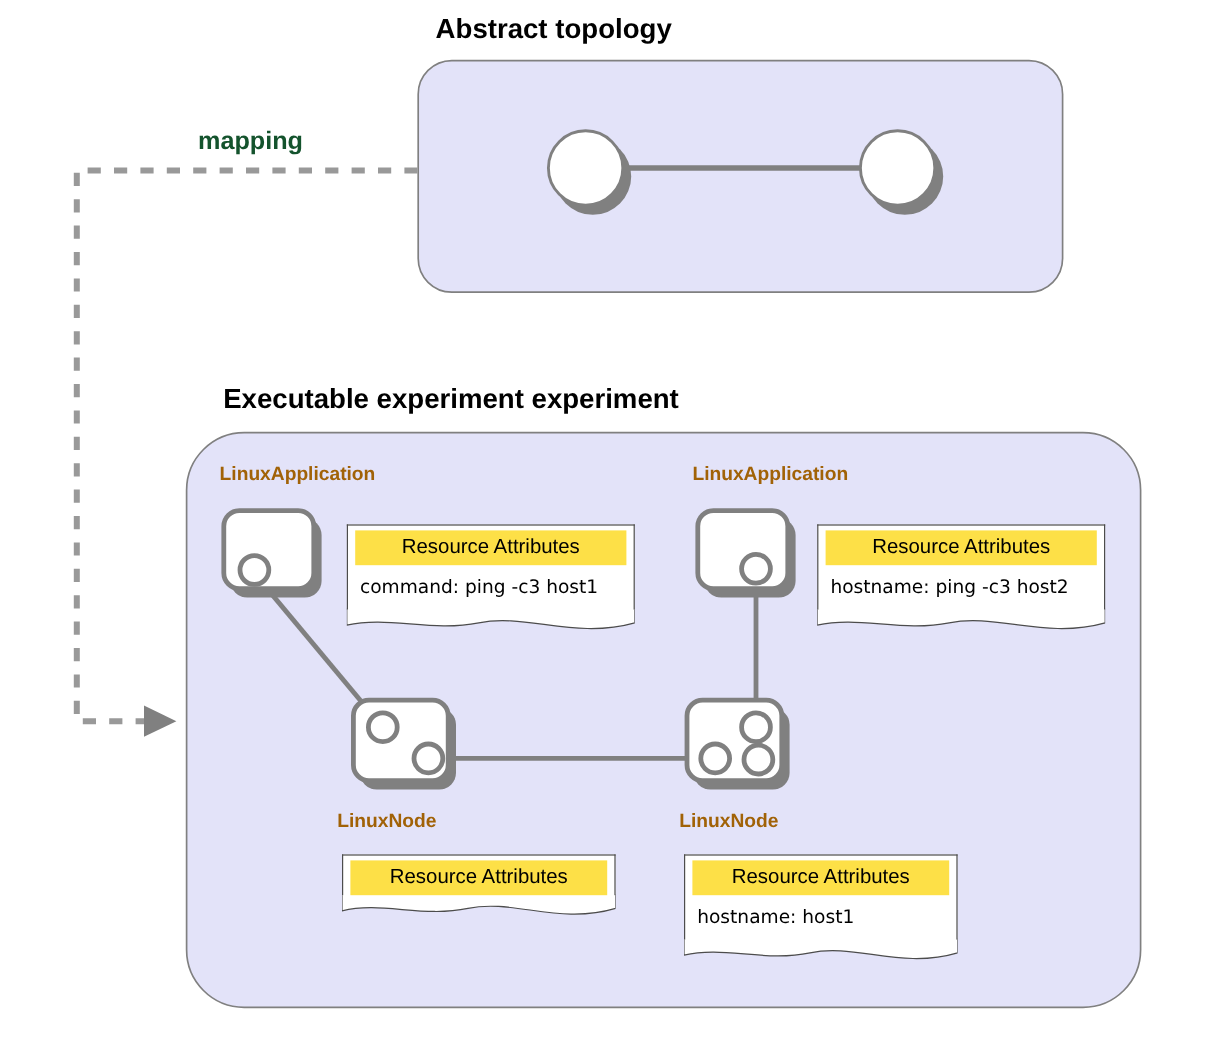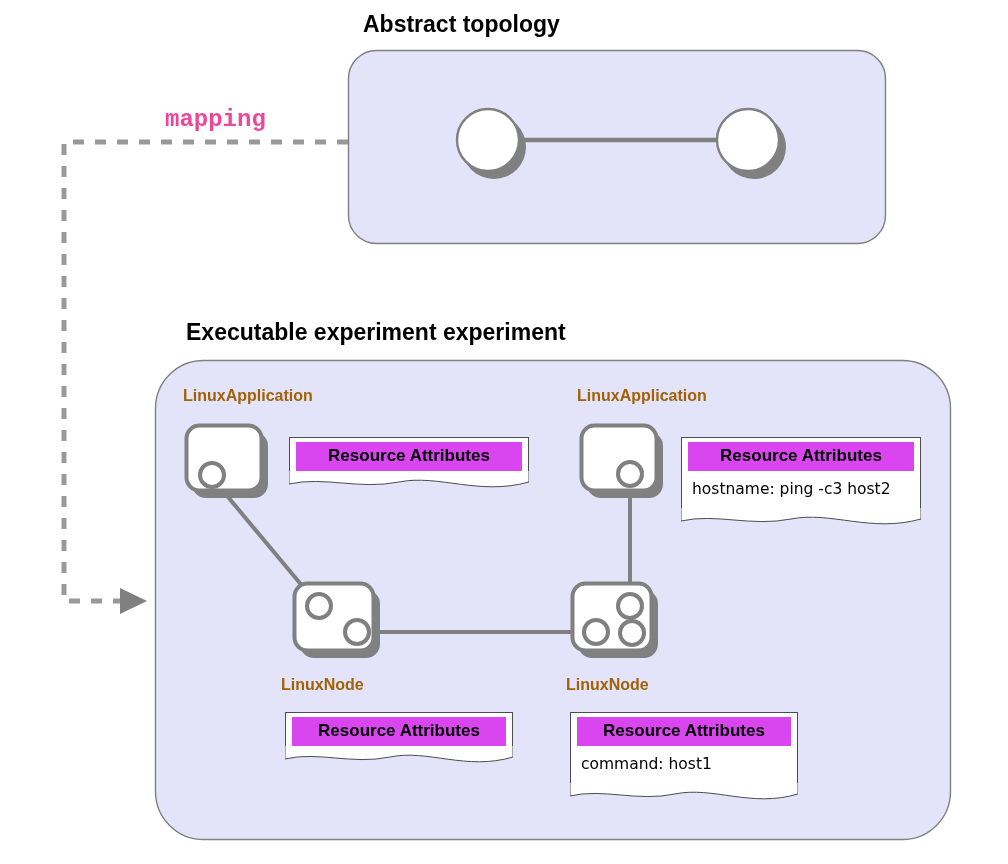--- a/index.html
+++ b/index.html
@@ -39,24 +39,24 @@
     position: absolute;
     font-family: "Liberation Sans", sans-serif;
     font-weight: bold;
     font-size: 23px;
     color: #000000;
     white-space: nowrap;
     letter-spacing: 0px;
   }
   .mapping-label {
     position: absolute;
-    font-family: Liberation Mono, monospace;
+    font-family: Liberation Sans, sans-serif;
     font-weight: bold;
-    font-size: 24px;
-    color: #ec4899;
+    font-size: 21px;
+    color: #14532d;
     white-space: nowrap;
   }
   .elem-label {
     position: absolute;
     font-family: "Liberation Sans", sans-serif;
     font-weight: bold;
     font-size: 16px;
     color: #a16207;
     white-space: nowrap;
   }
@@ -66,23 +66,23 @@
     position: absolute;
   }
   .note-body {
     position: relative;
     background: #ffffff;
     border: 1px solid #4c4c4c;
     border-bottom: none;
     box-sizing: border-box;
   }
   .note-head {
-    background: #d946ef;
-    font-family: "Liberation Sans", sans-serif;
-    font-weight: bold;
+    background: #fde047;
+    font-family: "Liberation Sans", sans-serif;
+    font-weight: normal;
     font-size: 17px;
     color: #000000;
     text-align: center;
     padding: 4px 0 5px 0;
     margin: 4px 6px 0 6px;
     white-space: nowrap;
   }
   .note-text {
     font-family: "DejaVu Sans", sans-serif;
     font-size: 15.5px;
@@ -168,20 +168,21 @@
 
     <div class="mapping-label" style="left:165px; top:106px;">mapping</div>
 
     <div class="diagram-title" style="left:186px; top:319px;">Executable experiment experiment</div>
 
     <div class="elem-label" style="left:183px; top:387px;">LinuxApplication</div>
 
     <div class="note" style="left:289px; top:437px; width:240px;">
       <div class="note-body">
         <div class="note-head">Resource Attributes</div>
+        <div class="note-text">command: ping -c3 host1</div>
       </div>
       <svg class="note-wave" width="240" height="26" viewBox="0 0 240 26">
         <path d="M0,0 L240,0 L240,12 C190,26 150,4 110,12 C70,20 35,6 0,14 Z" fill="#ffffff" stroke="#4c4c4c" stroke-width="1"></path>
         <path d="M8,14 L248,14 L248,26 C198,40 158,18 118,26 C78,34 43,20 8,28 Z" fill="#808080" opacity="0"></path>
       </svg>
       <svg style="position:absolute; left:8px; top:8px; z-index:-1;" width="248" height="140" viewBox="0 0 248 140">
         <path d="M0,0 L248,0 L248,108 C198,124 158,100 118,108 C78,116 43,100 0,110 Z" fill="#808080"></path>
       </svg>
     </div>
 
@@ -212,21 +213,21 @@
       <svg style="position:absolute; left:8px; top:8px; z-index:-1;" width="236" height="140" viewBox="0 0 236 140">
         <path d="M0,0 L236,0 L236,108 C189,124 151,100 113,108 C75,116 33,100 0,110 Z" fill="#808080"></path>
       </svg>
     </div>
 
     <div class="elem-label" style="left:566px; top:676px;">LinuxNode</div>
 
     <div class="note" style="left:570px; top:712px; width:228px;">
       <div class="note-body">
         <div class="note-head">Resource Attributes</div>
-        <div class="note-text">command: host1</div>
+        <div class="note-text">hostname: host1</div>
       </div>
       <svg class="note-wave" width="228" height="26" viewBox="0 0 228 26">
         <path d="M0,0 L228,0 L228,12 C181,26 143,4 105,12 C67,20 33,6 0,14 Z" fill="#ffffff" stroke="#4c4c4c" stroke-width="1"></path>
       </svg>
       <svg style="position:absolute; left:8px; top:8px; z-index:-1;" width="236" height="140" viewBox="0 0 236 140">
         <path d="M0,0 L236,0 L236,108 C189,124 151,100 113,108 C75,116 33,100 0,110 Z" fill="#808080"></path>
       </svg>
     </div>
 
   </div>

